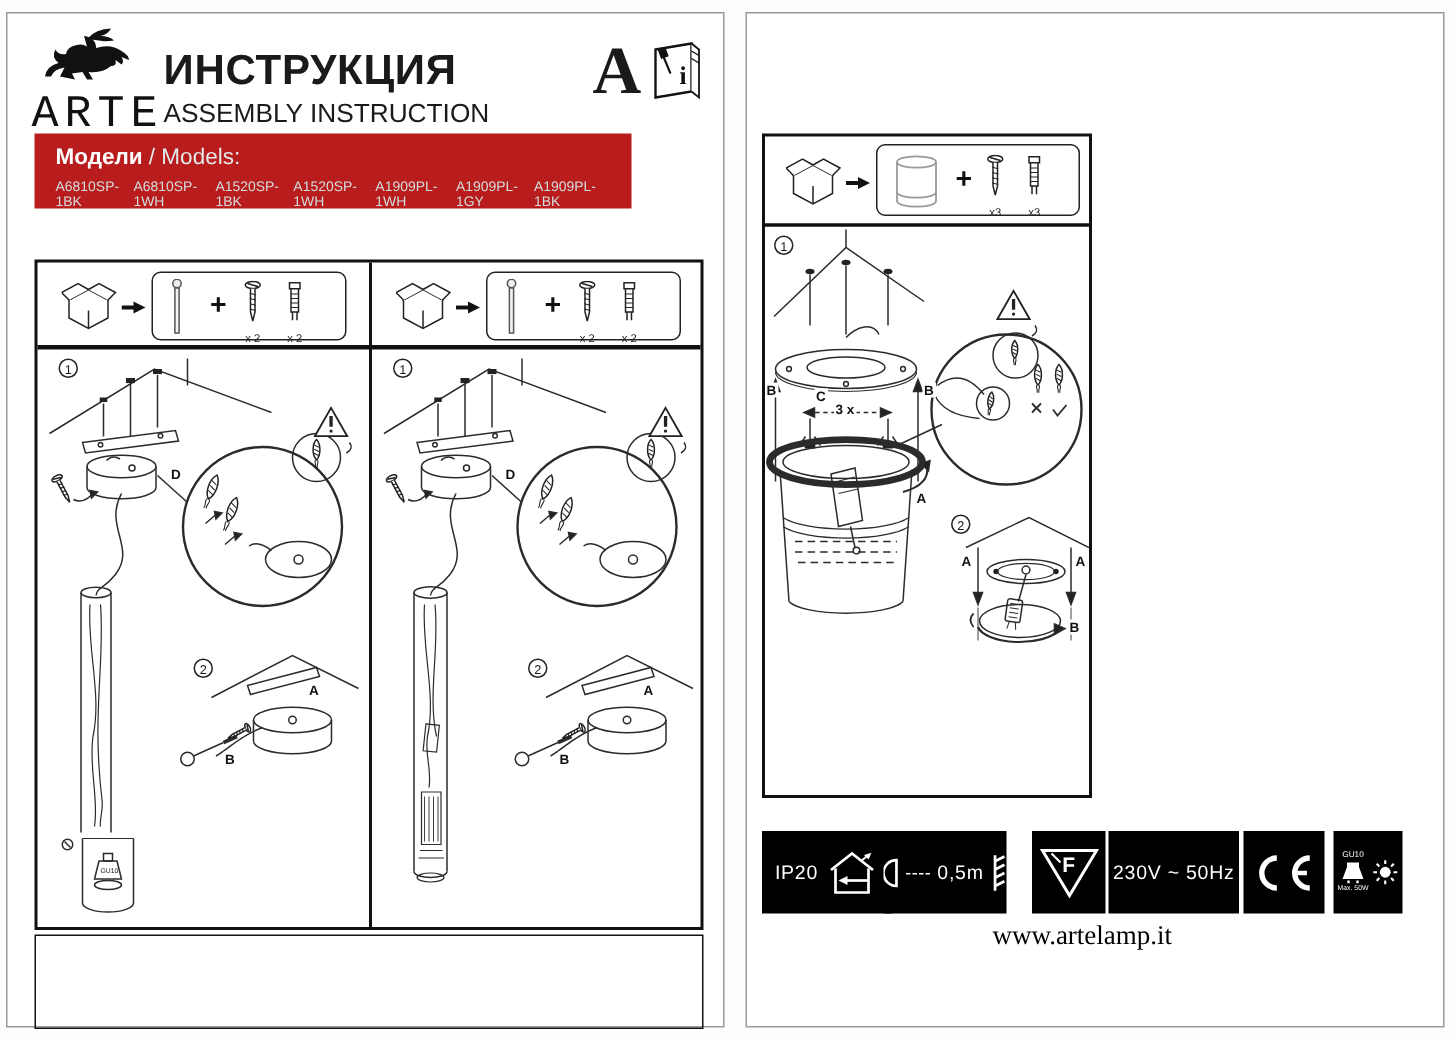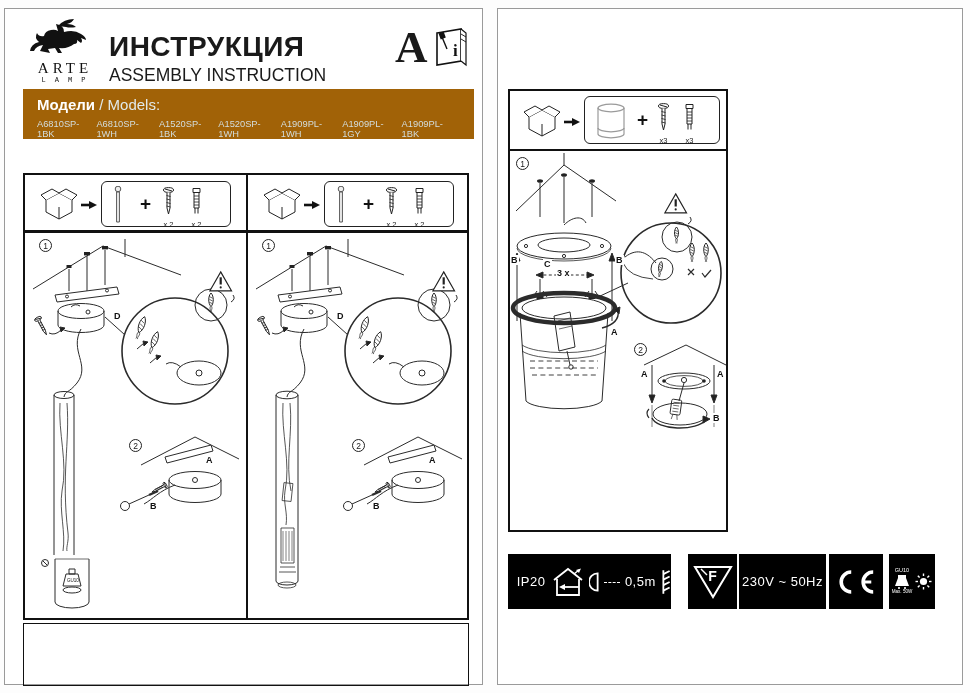--- a/index.html
+++ b/index.html
@@ -3,29 +3,29 @@
 <meta charset="utf-8">
 <style>
   *{margin:0;padding:0;box-sizing:border-box}
   html,body{width:970px;height:693px;background:#fdfdfd;font-family:"Liberation Sans",sans-serif;color:#1a1a1a;position:relative;overflow:hidden}
   .sheet{position:absolute;background:#fff;border:1px solid #9a9a9a}
   #left-page{left:4px;top:8px;width:479px;height:677px}
   #right-page{left:497px;top:8px;width:466px;height:677px}
   .abs{position:absolute}
   
   #logo{left:16px;top:8px;width:88px;height:74px;text-align:center}
-  #logo .brand-top{font-family:Liberation Serif, serif;font-size:15px;letter-spacing:4px;color:#111;line-height:1}
+  #logo .brand-top{font-family:Liberation Mono, monospace;font-size:30px;letter-spacing:4px;color:#111;line-height:1}
   #logo .brand-bottom{font-family:Liberation Mono, monospace;font-size:7px;letter-spacing:9px;color:#111;padding-left:6px}
   #title-block{left:104px;top:22px}
   #title-ru{font-size:28px;font-weight:bold;letter-spacing:.5px}
   #title-en{font-size:17.5px;margin-top:2px}
   #doc-letter{left:390px;top:12px;font-size:45px;font-weight:bold;font-family:"Liberation Serif",serif}
   #booklet{left:428px;top:16px}
   
-  #models-bar{left:18px;top:80px;width:451px;height:50px;background:#a16207;color:#fff;padding:7px 14px 0 14px}
+  #models-bar{left:18px;top:80px;width:398px;height:50px;background:#b91c1c;color:#fff;padding:7px 14px 0 14px}
   #models-label{font-size:15px}
   #models-label b{font-weight:bold}
   #models-label .rest{color:#e2eaea;font-weight:normal}
   #models-list{display:flex;justify-content:flex-start;margin-top:6px;font-size:9.3px;color:#d3dddd}
   
   #left-main{left:18px;top:164px;width:446px;height:447px;border:2px solid #111;display:flex}
   .col{width:221px;position:relative}
   #col2{border-left:2px solid #111}
   .parts-row{height:58px;border-bottom:3px solid #111;position:relative}
   .kit-box{position:absolute;border:1.5px solid #222;border-radius:6px;background:#fff}
@@ -602,13 +602,14 @@
         <line x1="0.5" y1="8.5" x2="3" y2="8.5"></line>
           <line x1="14" y1="8.5" x2="16.5" y2="8.5"></line>
         <line x1="2.8" y1="2.8" x2="4.6" y2="4.6"></line>
           <line x1="12.4" y1="12.4" x2="14.2" y2="14.2"></line>
         <line x1="12.4" y1="4.6" x2="14.2" y2="2.8"></line>
           <line x1="2.8" y1="14.2" x2="4.6" y2="12.4"></line>
       </g>
     </svg>
   </div>
 
+  <div id="website">www.artelamp.it</div>
 </div>
 
 </body></html>

